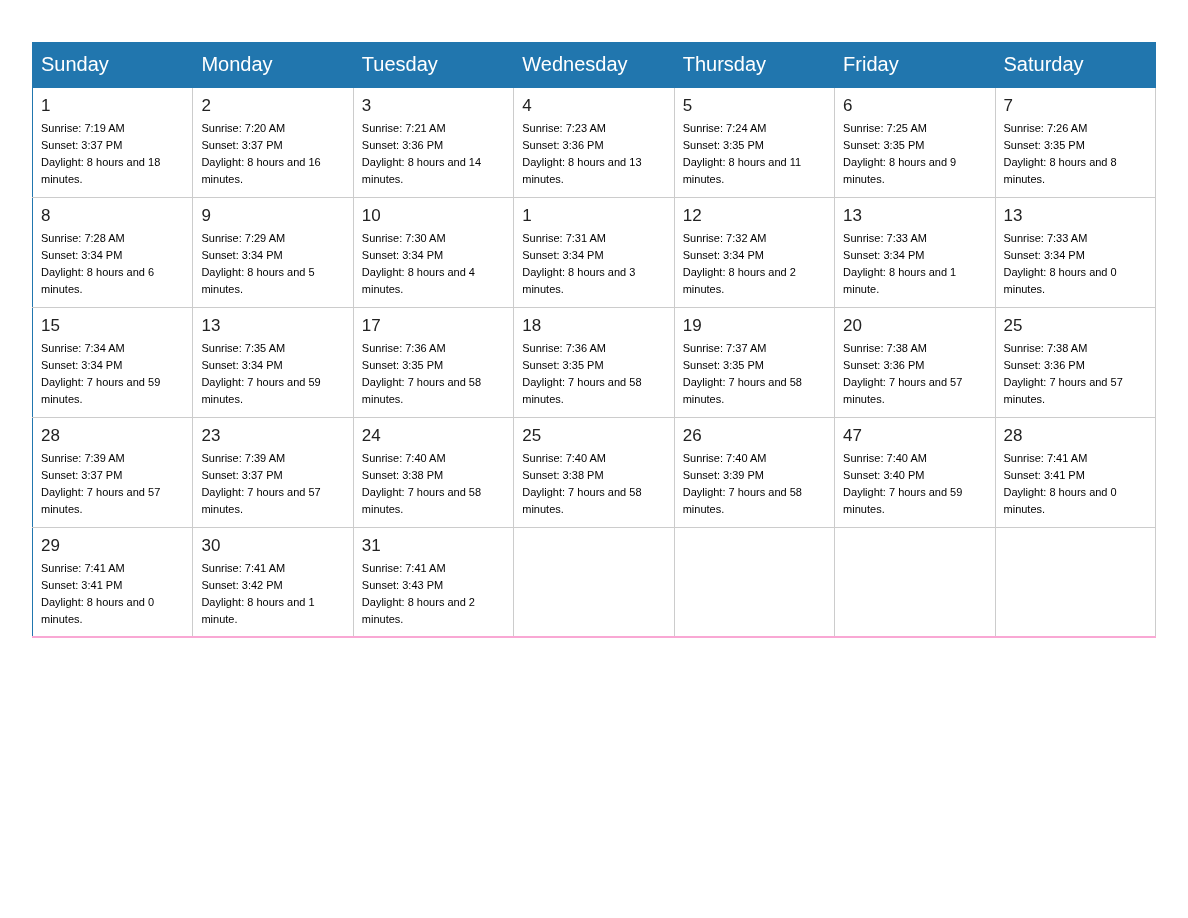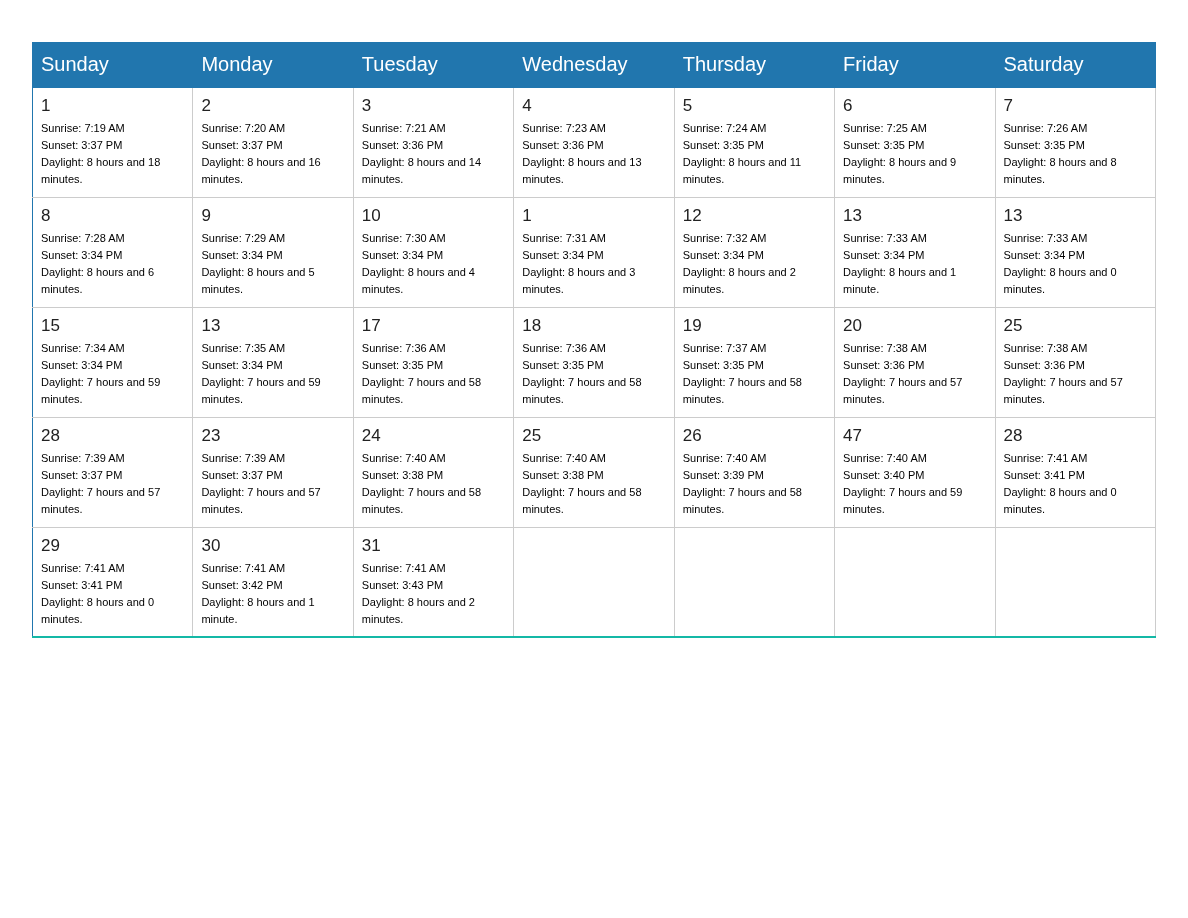--- a/index.html
+++ b/index.html
@@ -85,21 +85,21 @@
       font-weight: normal;
       display: block;
       margin-bottom: 4px;
     }
     .day-info {
       font-size: 11px;
       line-height: 1.55;
       color: #000000;
     }
     tbody tr:last-child td {
-      border-bottom: 2px solid #14b8a6;
+      border-bottom: 2px solid #f9a8d4;
     }
     tbody tr td:first-child {
       border-left: 1px solid #2176ae;
     }
     .row-border td {
       border-top: 2px solid #2176ae;
     }
     .empty-cell {
       background: #fff;
     }

